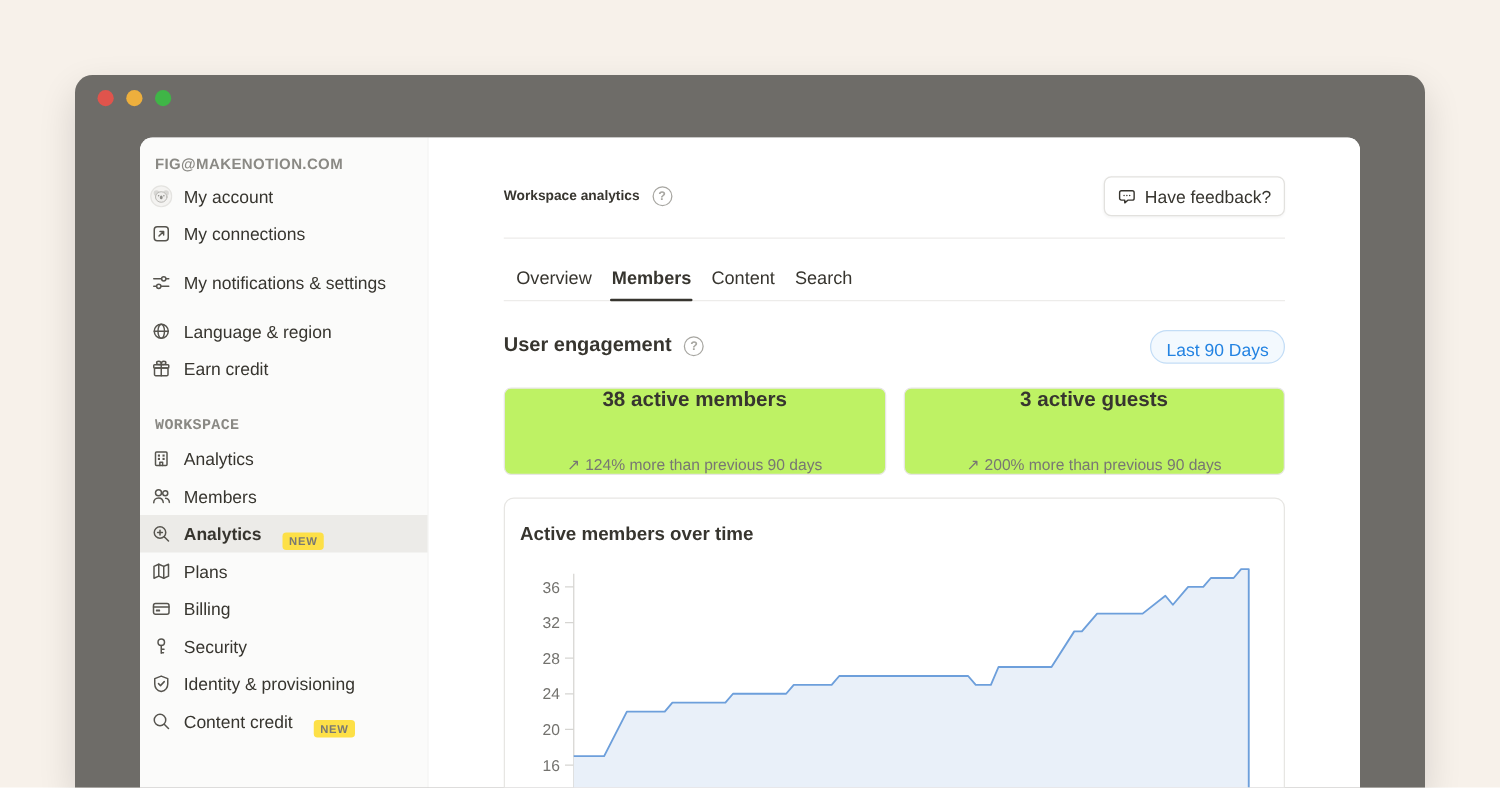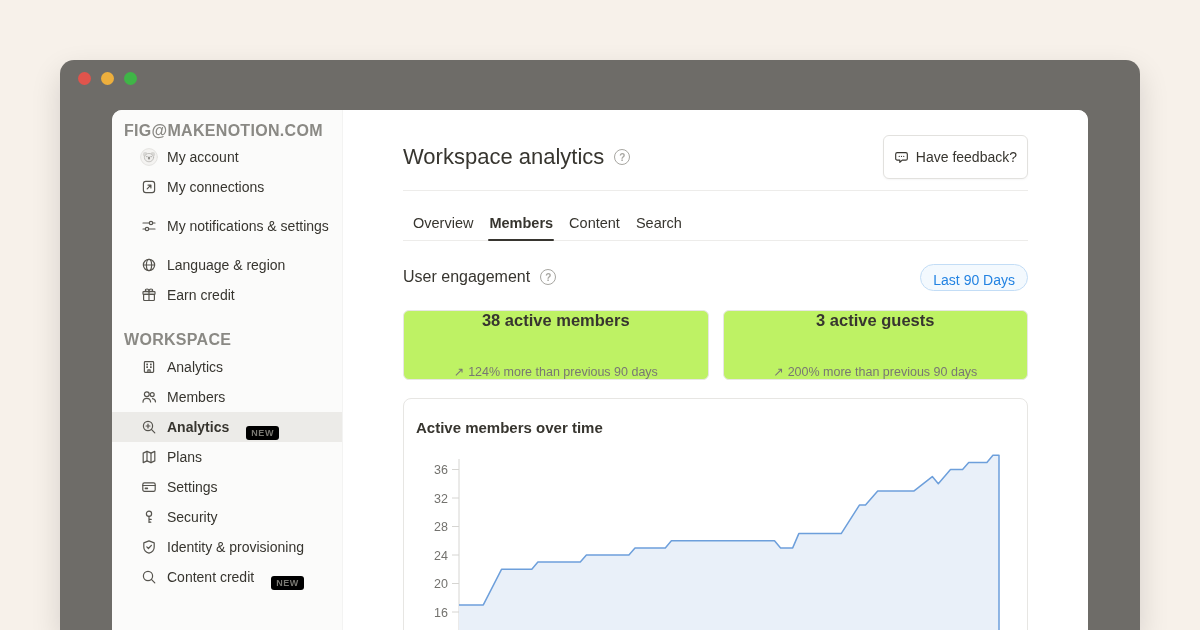--- a/index.html
+++ b/index.html
@@ -14,59 +14,59 @@
   .light { width:13px; height:13px; border-radius:50%; border:none; cursor:pointer; }
 
   
   .modal { position:absolute; left:52px; right:52px; top:50px; bottom:0;
            background:#fff; border-radius:10px 10px 0 0; overflow:hidden; }
 
   
   .sidebar { position:absolute; left:0; top:0; bottom:0; width:231px; background:#FBFBFA;
              padding-top:10px; border-right:1px solid rgba(0,0,0,.03); }
   .shead { height:22px; display:flex; align-items:center; padding-left:12px;
-           font-size:16px; font-weight:600; letter-spacing:.3px; color:#8A8984; }
-  .shead.ws { height:24px; margin-top:18px; }
-  .srow { display:flex; align-items:center; height:30px; padding-left:28px; gap:9px;
+           font-size:12px; font-weight:600; letter-spacing:.3px; color:#8A8984; }
+  .shead.ws { height:24px; margin-top:18px;font-family:Liberation Mono, monospace; }
+  .srow { display:flex; align-items:center; height:30px; padding-left:8px; gap:9px;
           font-size:14px; color:#37352F; cursor:pointer; }
   .srow.two { height:48px; }
   .srow.two .slabel { width:162px; line-height:1.45; }
   .srow.active { background:#ECEBE8; font-weight:700; }
   .ic { width:18px; height:18px; flex:none; display:flex; align-items:center; justify-content:center; }
   .ic svg { width:16px; height:16px; stroke:#56544E; fill:none; stroke-width:1.2;
             stroke-linecap:round; stroke-linejoin:round; }
   .ic.av svg { width:18px; height:18px; stroke-width:0; }
   .badge { font-size:9px; font-weight:600; letter-spacing:.6px; color:#7A7973;
-           background:#000000; border-radius:3px; padding:2px 5px; margin-left:8px;margin-top:12px; }
+           background:#fde047; border-radius:3px; padding:2px 5px; margin-left:8px;margin-top:12px; }
 
   
   .main { position:absolute; left:231px; right:0; top:0; bottom:0; background:#fff; overflow:hidden; }
   .hrow { position:absolute; left:60px; right:60px; top:32px; height:30px; display:flex; align-items:center; }
-  .page-title { font-size:22px; font-weight:400; }
+  .page-title { font-size:11px; font-weight:700; }
   .help { width:16px; height:16px; border:1.3px solid #A7A6A1; border-radius:50%; color:#A7A6A1;
           font-size:10px; font-weight:700; display:flex; align-items:center; justify-content:center;
           margin-left:10px; cursor:pointer; }
-  .feedback-btn { margin-left:auto; display:flex; align-items:center; gap:7px; height:44px;
+  .feedback-btn { margin-left:auto; display:flex; align-items:center; gap:7px; height:32px;
           padding:0 10px; border:1px solid #E2E1DE; border-radius:6px; background:#fff;
           font-size:14px; font-weight:500; color:#37352F; cursor:pointer;
           box-shadow:0 1px 2px rgba(0,0,0,.04); font-family:inherit; }
   .feedback-btn svg { width:15px; height:15px; stroke:#37352F; fill:none; stroke-width:1.2;
           stroke-linecap:round; stroke-linejoin:round; }
   .divider { position:absolute; left:60px; right:60px; top:80px; height:1px; background:#EDECEA; }
 
   .tabs { position:absolute; left:60px; right:60px; top:100px; height:31px;
           border-bottom:1px solid #EDECEA; display:flex; gap:16px; padding-left:10px; }
   .tab { height:31px; line-height:26px; font-size:14.5px; font-weight:500; color:#37352F;
          position:relative; cursor:pointer; }
   .tab.active { font-weight:700; }
   .tab.active::after { content:''; position:absolute; left:-1px; right:-1px; bottom:0;
          height:2px; background:#37352F; border-radius:1px; }
 
   .secrow { position:absolute; left:60px; right:60px; top:152px; height:30px; display:flex; align-items:center; }
-  .section-title { font-size:16px; font-weight:400; }
+  .section-title { font-size:16px; font-weight:700; }
   .date-pill { margin-left:auto; display:flex; align-items:center; gap:7px; height:27px; padding:0 12px;
          border:1px solid #C3DDF6; background:#F3F9FE; border-radius:999px; color:#2383E2;
          font-size:14px; font-weight:500; cursor:pointer; font-family:inherit;flex-direction:column; }
   .date-pill svg { stroke:#2383E2; fill:none; stroke-width:1.4; stroke-linecap:round; stroke-linejoin:round; }
 
   .cards { position:absolute; left:60px; right:60px; top:200px; height:70px; display:flex; gap:14px; }
   .stat-card { flex:1; border:1px solid #E7E6E3; border-radius:6px; background:#bef264;
          display:flex; flex-direction:column; align-items:center; justify-content:space-between; gap:6px; }
   .stat-value { font-size:16.5px; font-weight:700; }
   .stat-delta { font-size:12.5px; color:#787773; display:flex; align-items:center; gap:4px; }
@@ -203,21 +203,21 @@
       </div>
 
       <div class="srow">
         <span class="ic">
           <svg viewBox="0 0 16 16">
               <rect x="1.8" y="3.8" width="12.4" height="8.6" rx="1.6"></rect>
               <path d="M1.8 6.5h12.4"></path>
               <rect x="3.7" y="8.6" width="3.4" height="1.6" rx="0.4" fill="#56544E" stroke="none"></rect>
             </svg>
         </span>
-        <span class="slabel">Settings</span>
+        <span class="slabel">Billing</span>
       </div>
 
       <div class="srow">
         <span class="ic">
           <svg viewBox="0 0 16 16">
               <circle cx="8" cy="4.7" r="2.6"></circle>
               <path d="M8 7.3v6.2M8 10.4h2.2M8 13.2h1.8"></path>
             </svg>
         </span>
         <span class="slabel">Security</span>

